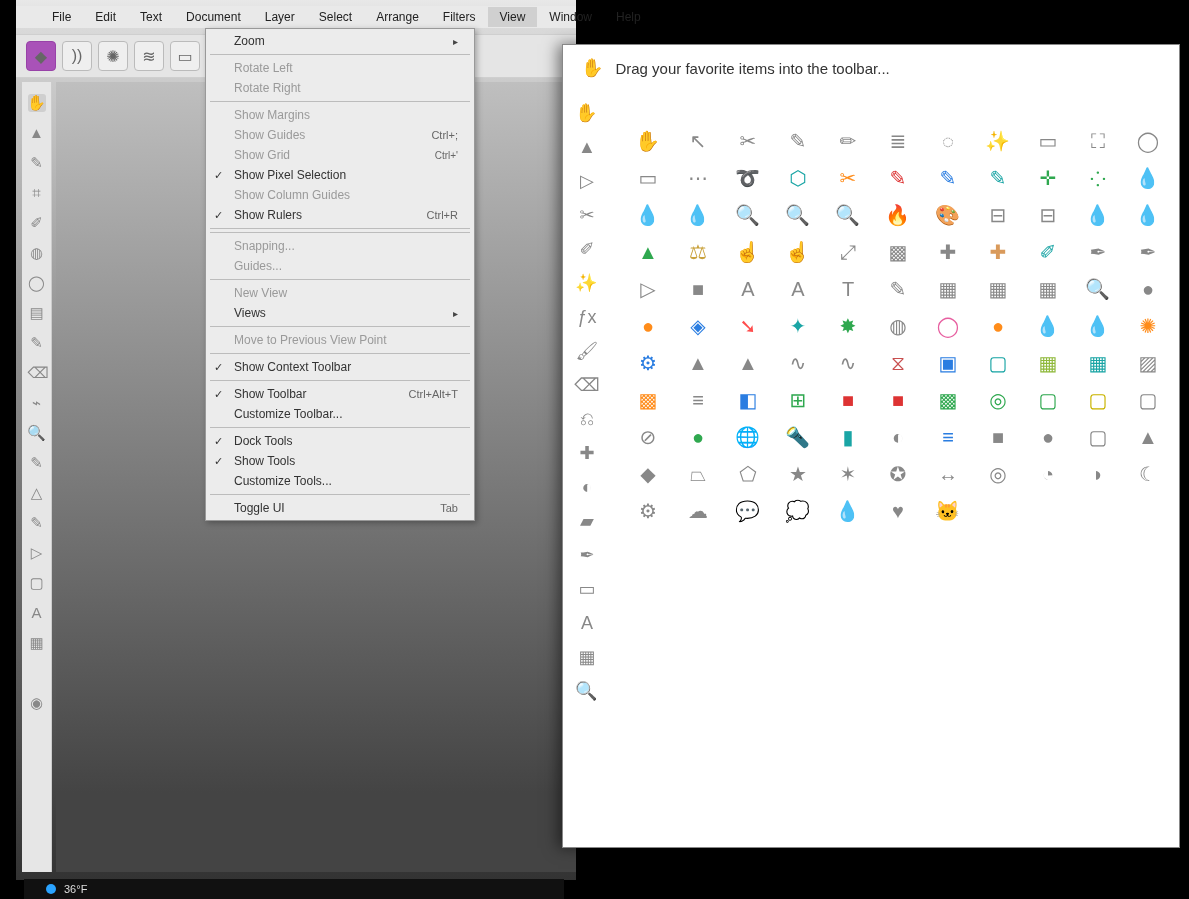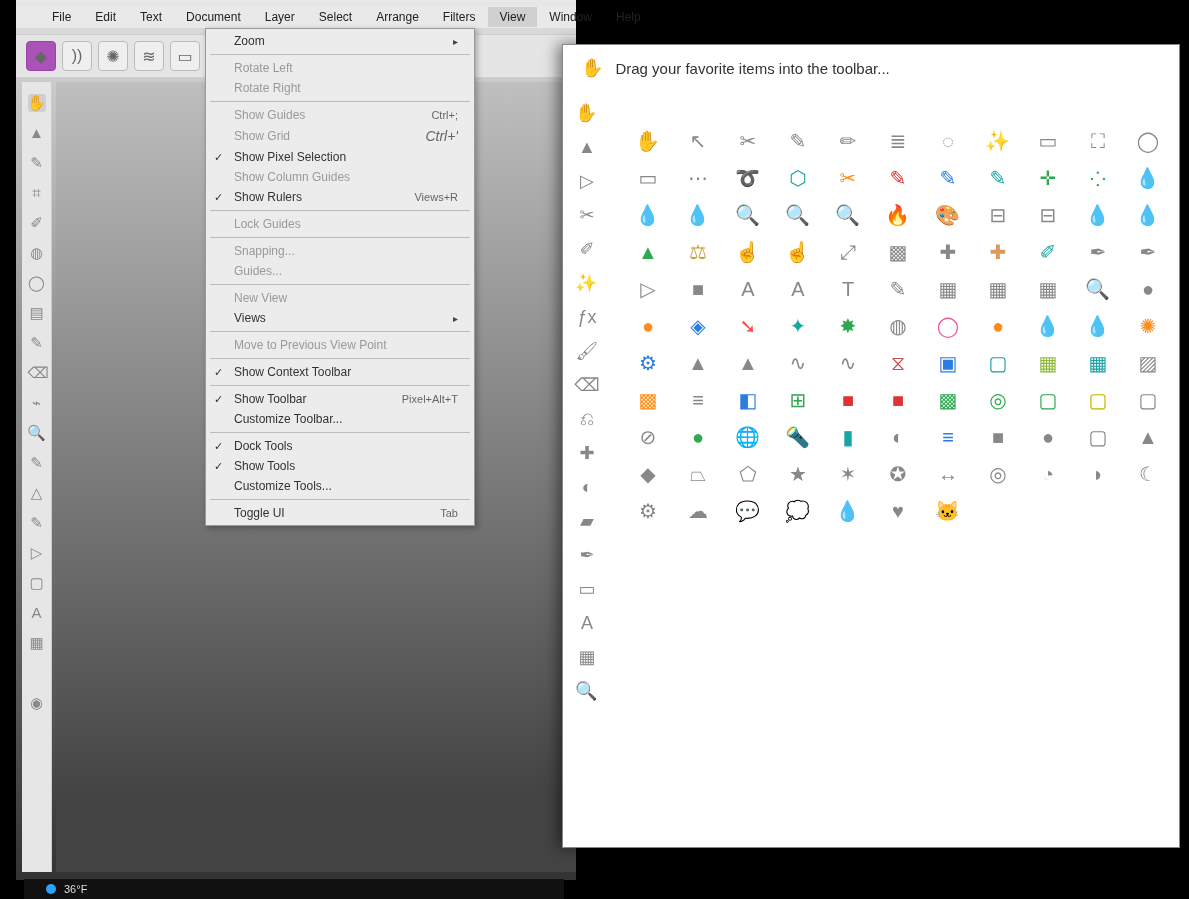--- a/index.html
+++ b/index.html
@@ -251,46 +251,46 @@
     <div class="dd-item dim">
       <span>Rotate Left</span>
       <span></span>
     </div>
     <div class="dd-item dim">
       <span>Rotate Right</span>
       <span></span>
     </div>
     <div class="dd-sep"></div>
     <div class="dd-item dim">
+      <span>Show Margins</span>
+      <span></span>
+    </div>
+    <div class="dd-item dim">
       <span>Show Guides</span>
       <span style="color: rgb(102, 102, 102); font-size: 11px;">Ctrl+;</span>
     </div>
     <div class="dd-item dim">
       <span>Show Grid</span>
-      <span style="color: rgb(102, 102, 102); font-size: 14px; font-style: italic;">Ctrl+'</span>
+      <span style="color: rgb(102, 102, 102); font-size: 10px;">Ctrl+'</span>
     </div>
     <div class="dd-item">
       <span class="chk">✓</span>
       <span>Show Pixel Selection</span>
       <span></span>
     </div>
     <div class="dd-item dim">
       <span>Show Column Guides</span>
       <span></span>
     </div>
     <div class="dd-item">
       <span class="chk">✓</span>
       <span>Show Rulers</span>
-      <span style="color: rgb(102, 102, 102); font-size: 11px;">Views+R</span>
-    </div>
-    <div class="dd-sep"></div>
-    <div class="dd-item dim">
-      <span>Lock Guides</span>
-      <span></span>
-    </div>
+      <span style="color: rgb(102, 102, 102); font-size: 11px;">Ctrl+R</span>
+    </div>
+    <div class="dd-sep"></div>
     <div class="dd-sep"></div>
     <div class="dd-item dim">
       <span>Snapping...</span>
       <span></span>
     </div>
     <div class="dd-item dim">
       <span>Guides...</span>
       <span></span>
     </div>
     <div class="dd-sep"></div>
@@ -310,21 +310,21 @@
     <div class="dd-sep"></div>
     <div class="dd-item">
       <span class="chk">✓</span>
       <span>Show Context Toolbar</span>
       <span></span>
     </div>
     <div class="dd-sep"></div>
     <div class="dd-item">
       <span class="chk">✓</span>
       <span>Show Toolbar</span>
-      <span style="color: rgb(102, 102, 102); font-size: 11px;">Pixel+Alt+T</span>
+      <span style="color: rgb(102, 102, 102); font-size: 11px;">Ctrl+Alt+T</span>
     </div>
     <div class="dd-item">
       <span>Customize Toolbar...</span>
       <span></span>
     </div>
     <div class="dd-sep"></div>
     <div class="dd-item">
       <span class="chk">✓</span>
       <span>Dock Tools</span>
       <span></span>

